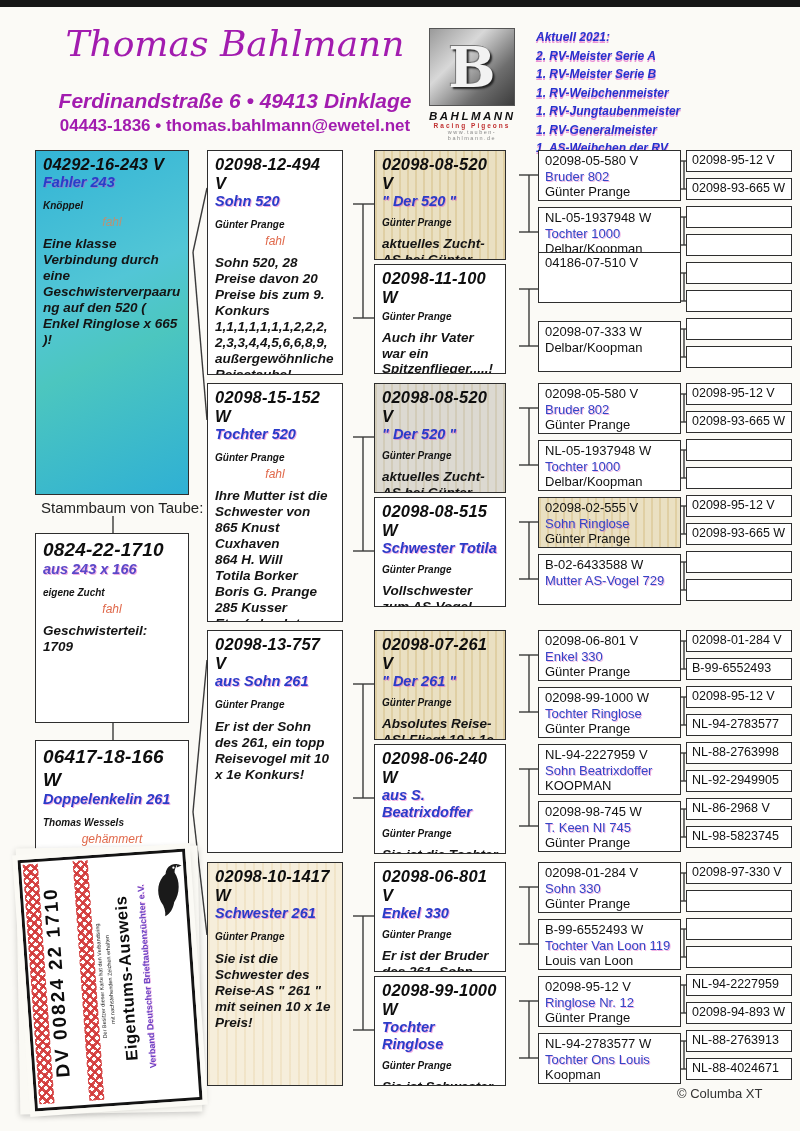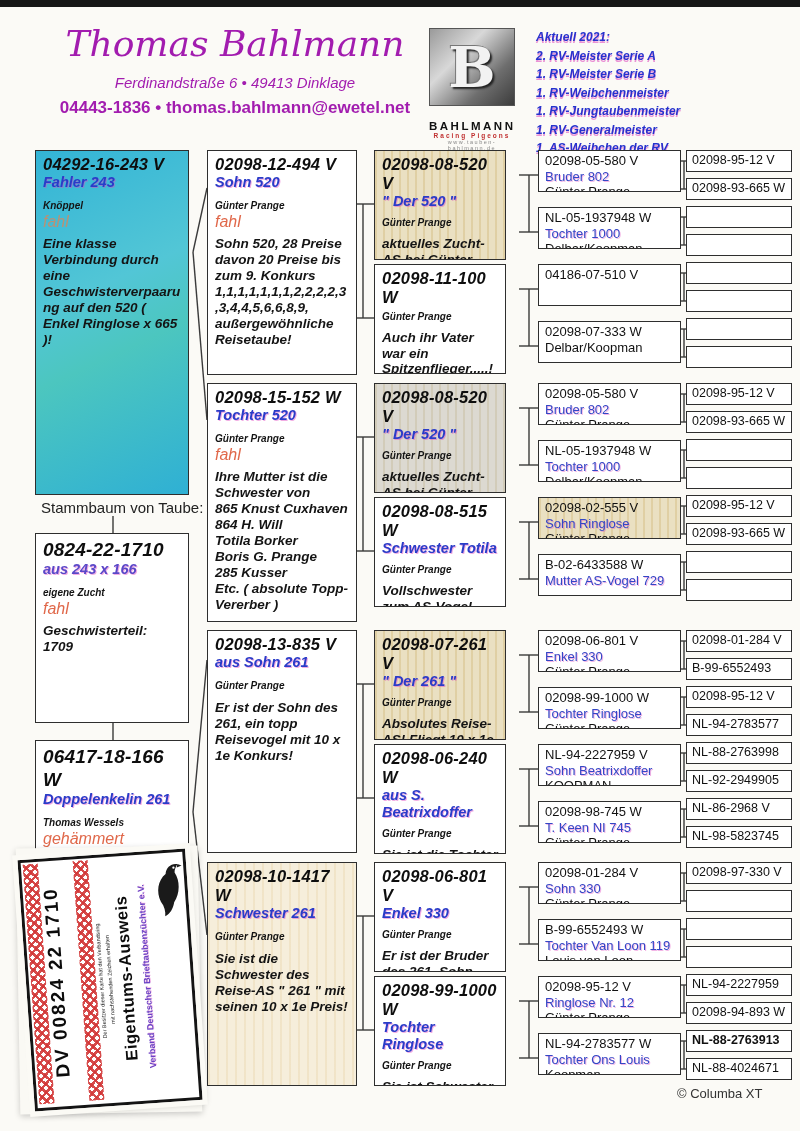--- a/index.html
+++ b/index.html
@@ -2,46 +2,46 @@
 <html><head>
 <meta charset="utf-8">
 <style>
   html,body{margin:0;padding:0;background:#e6e6e4;}
   .page{position:relative;width:800px;height:1131px;background:#fbfaf6;font-family:"Liberation Sans",sans-serif;overflow:hidden;}
   .topbar{position:absolute;left:0;top:0;width:800px;height:7px;background:#171717;}
 
   
   .hdr{position:absolute;left:40px;top:22px;width:390px;text-align:center;color:#a21caf;}
   .hdr-name{font-family:"DejaVu Serif",serif;font-style:italic;font-size:36px;line-height:44px;}
-  .hdr-addr{font-style:italic;font-size:15px;line-height:28px;margin-top:3px;}
+  .hdr-addr{font-style:italic;font-size:21px;line-height:28px;margin-top:21px;font-weight:bold;}
   .hdr-contact{font-weight:bold;font-size:17px;line-height:22px;}
 
   
   .logo{position:absolute;left:429px;top:28px;width:86px;text-align:center;}
   .logo-img{width:84px;height:76px;background:linear-gradient(135deg,#9a9a9a,#d8d8d8 35%,#6e6e6e 70%,#3c3c3c);border:1px solid #555;display:flex;align-items:center;justify-content:center;}
   .logo-b{font-family:"DejaVu Serif",serif;font-weight:bold;font-size:56px;color:#f2f2f2;text-shadow:2px 2px 2px #222,-1px -1px 0 #777;line-height:1;}
-  .logo-brand{font-weight:bold;font-size:11.5px;letter-spacing:2.5px;color:#111;margin-top:14px;}
+  .logo-brand{font-weight:bold;font-size:11.5px;letter-spacing:2.5px;color:#111;margin-top:4px;font-style:italic;}
   .logo-sub{font-size:6.5px;letter-spacing:2px;color:#c03030;font-weight:bold;}
   .logo-url{font-size:5.5px;letter-spacing:1.5px;color:#888;}
 
   
   .ach{position:absolute;left:536px;top:28px;width:256px;font-weight:bold;font-style:italic;font-size:12px;line-height:18.5px;color:#2732cd;text-shadow:0 2px 0 rgba(221,62,186,0.55);}
 
   
   .pbox{position:absolute;background:#fff;border:1.6px solid #2e2e2e;box-sizing:border-box;padding:4px 7px;overflow:hidden;}
   .c1{left:35px;width:154px;}
-  .c2{left:207px;width:150px;}
+  .c2{left:207px;width:136px;}
   .c3{left:374px;width:132px;height:110px;}
-  .c4{left:538px;width:143px;height:42px;padding:2px 6px;}
+  .c4{left:538px;width:143px;height:51px;padding:2px 6px;}
   .c5{left:686px;width:106px;height:22px;padding:0 5px;}
   .ring{font-weight:bold;font-style:italic;font-size:16.5px;line-height:19px;color:#0e0e0e;letter-spacing:.2px;}
   .ring-lg{font-size:19px;line-height:23px;}
   .bname{font-weight:bold;font-style:italic;font-size:14.5px;line-height:17px;color:#2a3cc8;text-shadow:1px 1px 0 rgba(224,72,192,0.45);}
   .breeder{font-weight:bold;font-style:italic;font-size:10px;line-height:17px;color:#141414;margin-top:6px;}
-  .colorw{font-style:italic;font-size:16px;line-height:16px;color:#e0684a;}
+  .colorw{font-style:italic;font-size:12px;line-height:16px;color:#e0684a;text-align:center;}
   .note{font-weight:bold;font-style:italic;font-size:13.5px;line-height:16px;color:#141414;margin-top:6px;white-space:pre-line;overflow-wrap:anywhere;}
   .c3 .breeder{margin-top:4px;}
   .c3 .note{margin-top:5px;line-height:15.5px;}
   .bname:empty,.breeder:empty,.colorw:empty,.note:empty{display:none;}
   .faded{color:#cf8a64;opacity:.85;}
   .ring4{font-size:13px;line-height:15.6px;color:#111;}
   .bname4{font-size:13px;line-height:15.6px;color:#3347c5;text-shadow:1px 1px 0 rgba(224,72,192,0.4);}
   .breeder4{font-size:13px;line-height:15.6px;color:#111;}
   .ring5{font-size:12.5px;line-height:19px;color:#111;}
   .bg-cyan{background:linear-gradient(155deg,#33b4d6 0%,#52c6d6 40%,#4cc6bf 58%,#2fb0d4 100%);}
@@ -228,21 +228,21 @@
     <div class="colorw">fahl</div>
     <div class="note">Ihre Mutter ist die Schwester von
 865 Knust Cuxhaven
 864 H. Will
 Totila Borker
 Boris G. Prange
 285 Kusser
 Etc. ( absolute Topp-Vererber )</div>
   </div>
   <div class="pbox c2" style="top:630px;height:223px;">
-    <div class="ring">02098-13-835 V</div>
+    <div class="ring">02098-13-757 V</div>
     <div class="bname">aus Sohn 261</div>
     <div class="breeder">Günter Prange</div>
 
     <div class="note">Er ist der Sohn des 261, ein topp Reisevogel mit 10 x 1e Konkurs!</div>
   </div>
   <div class="pbox c2 bg-cream" style="top:862px;height:224px;">
     <div class="ring">02098-10-1417 W</div>
     <div class="bname">Schwester 261</div>
     <div class="breeder">Günter Prange</div>
 
@@ -308,21 +308,21 @@
   <div class="pbox c4" style="top:150px;">
       <div class="ring4">02098-05-580 V</div>
       <div class="bname4">Bruder 802</div>
       <div class="breeder4">Günter Prange</div>
     </div>
   <div class="pbox c4" style="top:207px;">
       <div class="ring4">NL-05-1937948 W</div>
       <div class="bname4">Tochter 1000</div>
       <div class="breeder4">Delbar/Koopman</div>
     </div>
-  <div class="pbox c4" style="top:264px;">
+  <div class="pbox c4" style="top:252px;">
       <div class="ring4">04186-07-510 V</div>
       <div class="bname4"></div>
       <div class="breeder4"></div>
     </div>
   <div class="pbox c4" style="top:321px;">
       <div class="ring4">02098-07-333 W</div>
       <div class="bname4"></div>
       <div class="breeder4">Delbar/Koopman</div>
     </div>
   <div class="pbox c4" style="top:383px;">
@@ -469,21 +469,21 @@
     </div>
   <div class="pbox c5" style="top:946px;">
       <div class="ring5"></div>
     </div>
   <div class="pbox c5" style="top:974px;">
       <div class="ring5">NL-94-2227959</div>
     </div>
   <div class="pbox c5" style="top:1002px;">
       <div class="ring5">02098-94-893 W</div>
     </div>
-  <div class="pbox c5" style="top:1030px;font-weight:bold;">
+  <div class="pbox c5" style="top:1030px;">
       <div class="ring5">NL-88-2763913</div>
     </div>
   <div class="pbox c5" style="top:1058px;">
       <div class="ring5">NL-88-4024671</div>
     </div>
 
   <div class="footer">© Columba XT</div>
 
   <div class="cert-back"></div>
   <div class="cert">

